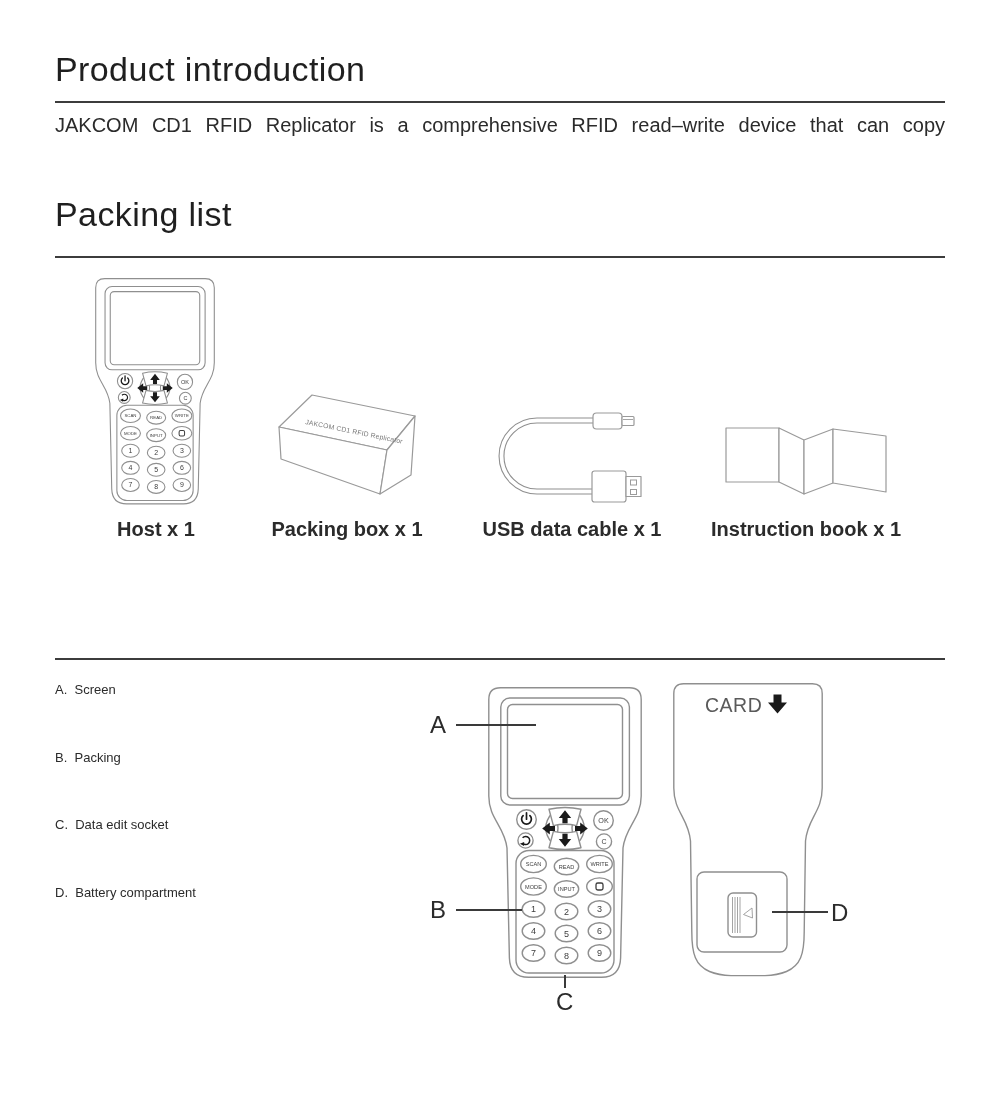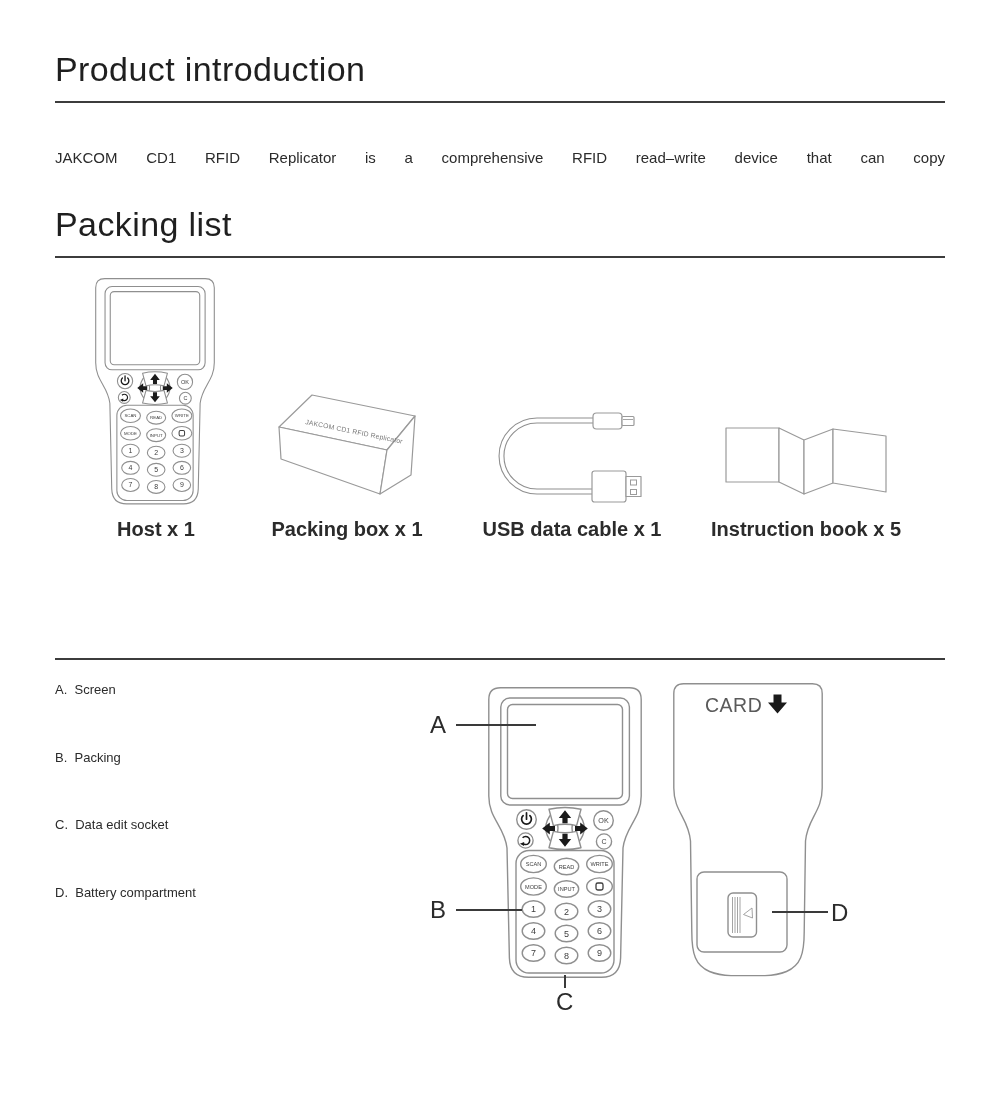--- a/index.html
+++ b/index.html
@@ -3,21 +3,21 @@
 <meta charset="utf-8">
 <style>
   html,body{margin:0;padding:0;background:#ffffff;}
   .page{position:relative;width:1000px;height:1096px;background:#fff;
         font-family:"Liberation Sans",sans-serif;color:#2d2d2d;overflow:hidden;border-radius:9px;}
 
   .h{position:absolute;left:55px;font-size:34px;line-height:34px;font-weight:400;
      letter-spacing:.4px;color:#1f1f1f;white-space:nowrap;}
   .rule{position:absolute;left:55px;width:890px;height:2px;background:#3c3c3c;}
 
-  .para{position:absolute;left:55px;width:890px;font-size:15px;line-height:29px;color:#2b2b2b;margin-top:32px;}
+  .para{position:absolute;left:55px;width:890px;font-size:20px;line-height:29px;color:#2b2b2b;}
   .para .l1{text-align:justify;text-align-last:justify;}
 
   .cap{position:absolute;top:518px;transform:translateX(-50%);font-size:20px;
        color:#2b2b2b;white-space:nowrap;font-weight:bold;}
 
   .leg{position:absolute;left:55px;font-size:13px;line-height:22px;color:#2b2b2b;white-space:pre;}
 
   .co{position:absolute;font-size:24px;line-height:24px;color:#2b2b2b;}
   .cl{position:absolute;background:#3a3a3a;}
 
@@ -120,21 +120,21 @@
       </symbol>
     </defs>
   </svg>
 
   <div class="h" style="top:52px">Product introduction</div>
   <div class="rule" style="top:101px"></div>
   <div class="para" style="top:111px">
     <div class="l1">JAKCOM CD1 RFID Replicator is a comprehensive RFID read–write device that can copy</div>
   </div>
 
-  <div class="h" style="top:207px">Packing list</div>
+  <div class="h" style="top:197px">Packing list</div>
   <div class="rule" style="top:256px"></div>
 
   <svg class="fig" style="left:95px;top:278px" width="120" height="228" viewBox="0 0 154 293">
     <use href="#sym-front" xlink:href="#sym-front"></use>
   </svg>
 
   <svg class="fig" style="left:277px;top:392px" width="145" height="106" viewBox="0 0 145 106">
     <polygon class="ln2" points="2,35 35,3 138,24 110,58"></polygon>
     <polygon class="ln2" points="2,35 110,58 103,102 4,67"></polygon>
     <polygon class="ln2" points="110,58 138,24 134,83 103,102"></polygon>
@@ -156,21 +156,21 @@
   <svg class="fig" style="left:725px;top:426px" width="163" height="69" viewBox="0 0 163 69">
     <polygon class="ln2" points="1,2 54,2 54,56 1,56"></polygon>
     <polygon class="ln2" points="54,2 79,14 79,68 54,56"></polygon>
     <polygon class="ln2" points="79,14 108,3 108,57 79,68"></polygon>
     <polygon class="ln2" points="108,3 161,10 161,66 108,57"></polygon>
   </svg>
 
   <div class="cap" style="left:156px">Host x 1</div>
   <div class="cap" style="left:347px">Packing box x 1</div>
   <div class="cap" style="left:572px">USB data cable x 1</div>
-  <div class="cap" style="left:806px">Instruction book x 5</div>
+  <div class="cap" style="left:806px">Instruction book x 1</div>
 
   <div class="rule" style="top:658px"></div>
 
   <div class="leg" style="top:679px">A.  Screen</div>
   <div class="leg" style="top:747px">B.  Packing</div>
   <div class="leg" style="top:814px">C.  Data edit socket</div>
   <div class="leg" style="top:882px">D.  Battery compartment</div>
 
   <svg class="fig" style="left:488px;top:687px" width="154" height="293" viewBox="0 0 154 293">
     <use href="#sym-front" xlink:href="#sym-front"></use>

